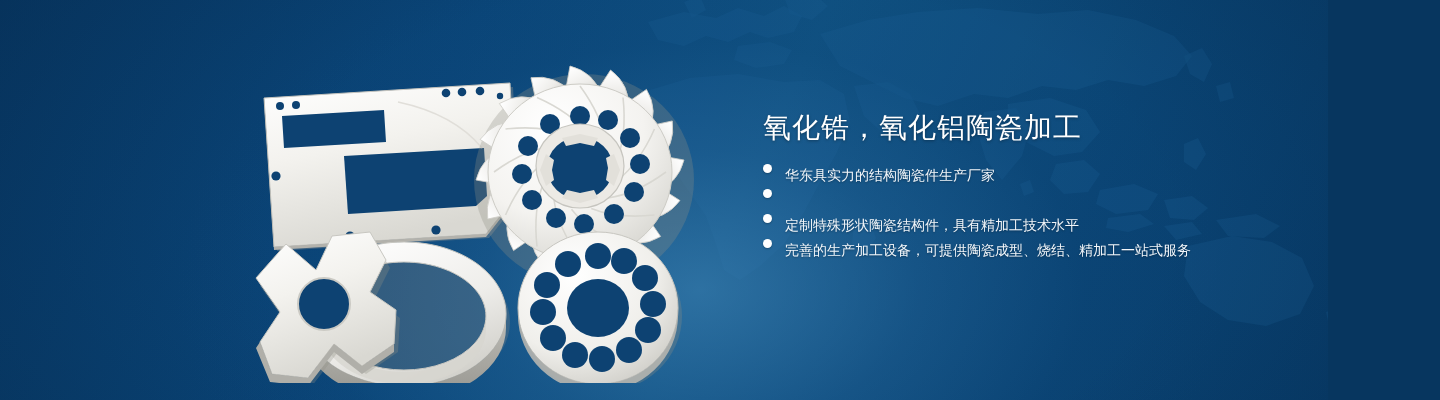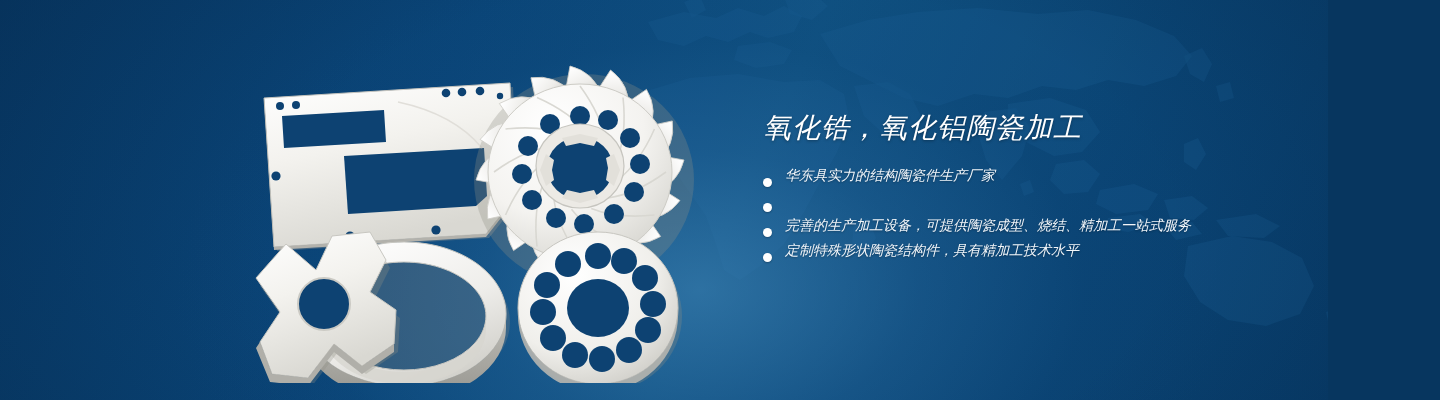--- a/index.html
+++ b/index.html
@@ -10,21 +10,20 @@
   body {
     font-family: "Liberation Sans", "DejaVu Sans", sans-serif;
   }
 
   #banner {
     position: relative;
     width: 1328px;
     height: 400px;
     overflow: hidden;
     background: #0a4276;
-    font-style: italic;
   }
 
   
   .bg-base {
     position: absolute;
     inset: 0;
     background: linear-gradient(115deg,
                 #083a68 0%,
                 #0a4578 32%,
                 #0f5080 55%,
@@ -72,21 +71,21 @@
     white-space: nowrap;
     text-shadow: 0 1px 3px rgba(0,0,0,0.35);
   }
   .bullets {
     list-style: none;
     margin: 16px 0 0 0;
     padding: 0;
   }
   .bullet-row {
     display: flex;
-    align-items: flex-end;
+    align-items: flex-start;
     height: 23px;
     margin-bottom: 2px;
   }
   .bullet-dot {
     width: 9px;
     height: 9px;
     border-radius: 50%;
     background: #ffffff;
     flex: 0 0 9px;
     margin-right: 13px;
@@ -378,22 +377,22 @@
     <ul class="bullets">
       <li class="bullet-row">
         <span class="bullet-dot"></span>
         <span class="bullet-text">华东具实力的结构陶瓷件生产厂家</span>
       </li>
       <li class="bullet-row">
         <span class="bullet-dot"></span>
       </li>
       <li class="bullet-row">
         <span class="bullet-dot"></span>
-        <span class="bullet-text">完善的生产加工设备，可提供陶瓷成型、烧结、精加工一站式服务</span>
+        <span class="bullet-text">定制特殊形状陶瓷结构件，具有精加工技术水平</span>
       </li>
       <li class="bullet-row">
         <span class="bullet-dot"></span>
-        <span class="bullet-text">定制特殊形状陶瓷结构件，具有精加工技术水平</span>
+        <span class="bullet-text">完善的生产加工设备，可提供陶瓷成型、烧结、精加工一站式服务</span>
       </li>
     </ul>
   </div>
 
 </div>
 
 </body></html>

